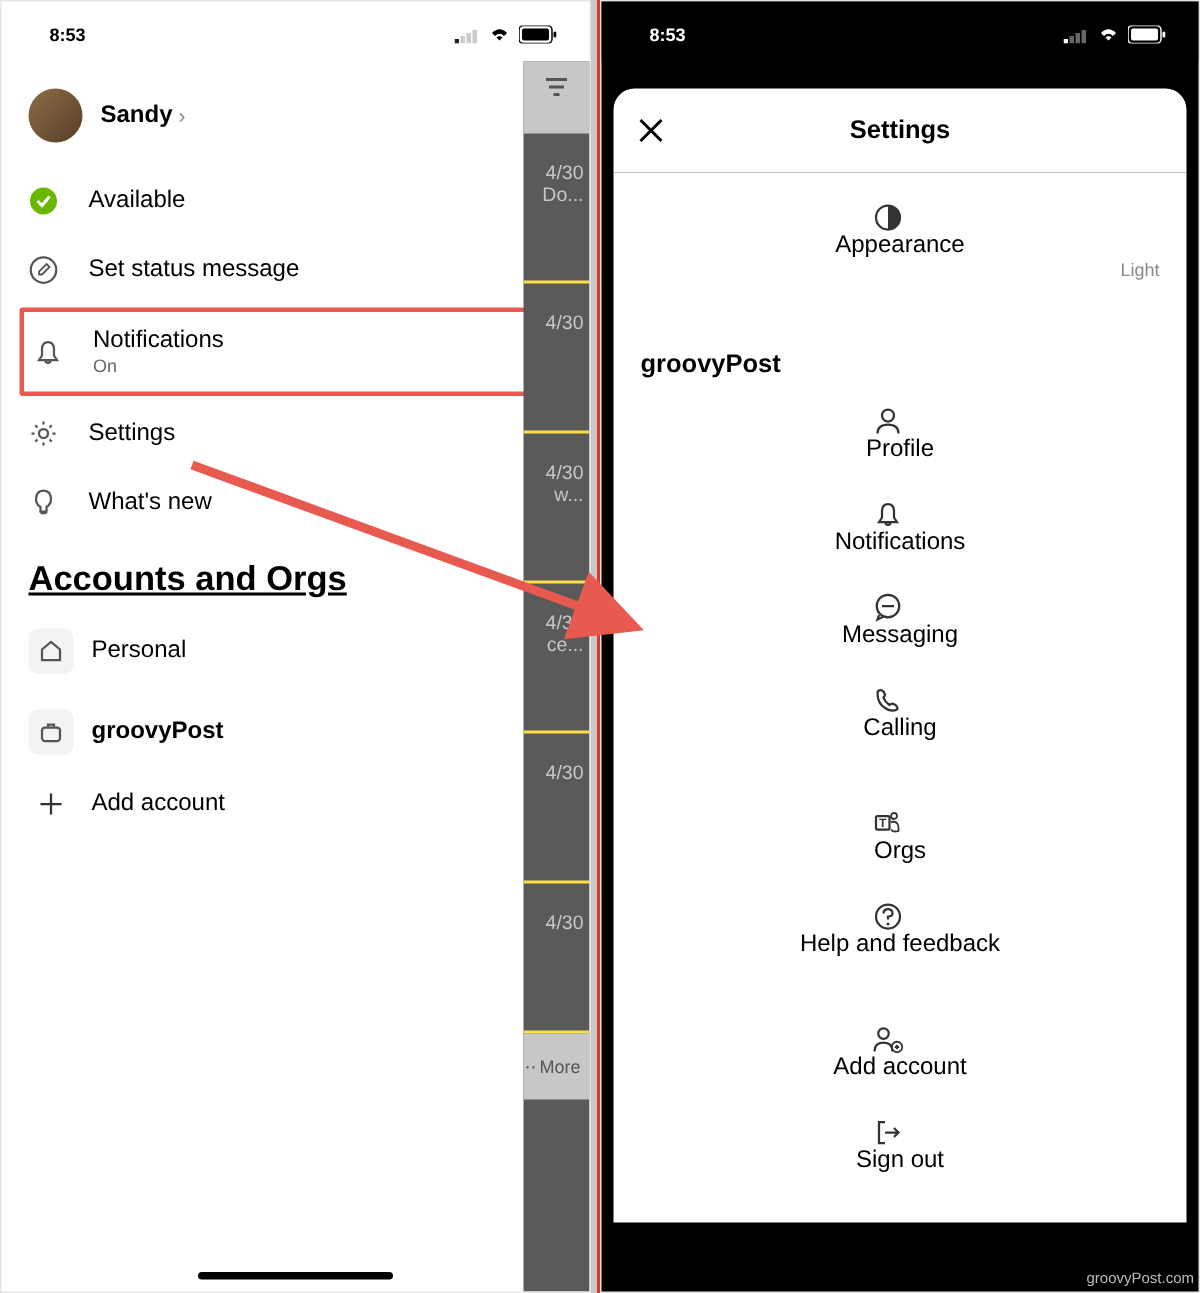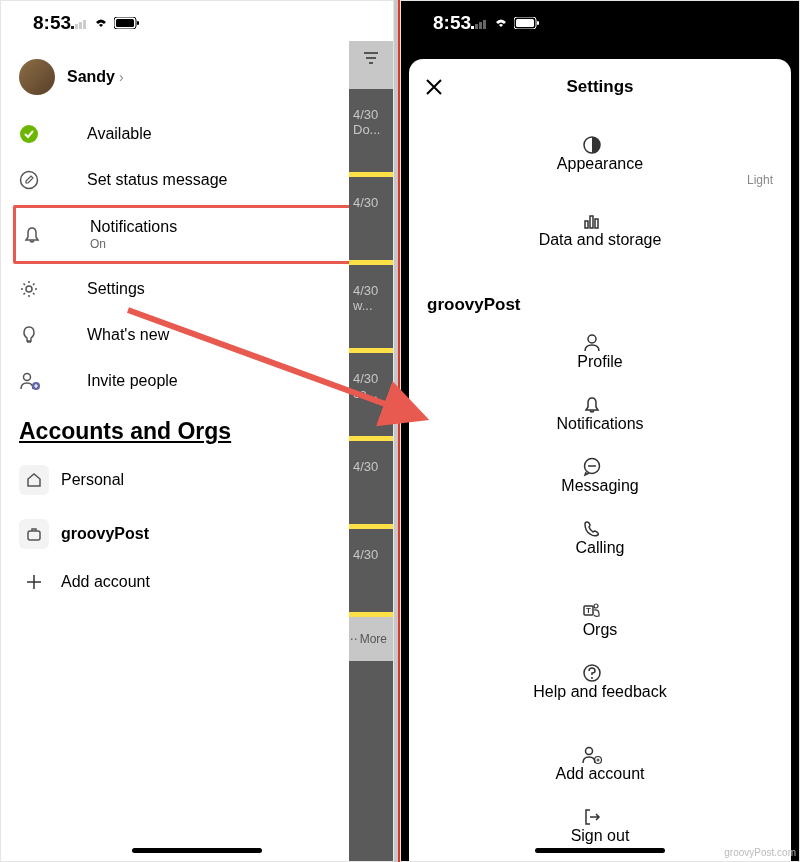--- a/index.html
+++ b/index.html
@@ -24,24 +24,24 @@
 .phone-sep::before {
   content:"";
   position:absolute;
   right:0; top:0; bottom:0; width:2px;
   background:#d93a2b;
 }
 .phone-right { width: 400px; }
 
 .status-bar {
   display: flex;
-  justify-content: flex-start;
+  justify-content: space-between;
   align-items: center;
   padding: 10px 22px 6px 32px;
-  font-size: 19px;
+  font-size: 12px;
   font-weight: 600;
   height: 40px;
 }
 .status-bar.dark { background: #000; color: #fff; }
 .status-icons { display: flex; align-items: center; gap: 5px; }
 
 .content-left { padding: 4px 0 0 0; }
 .profile-row {
   display: flex;
   align-items: center;
@@ -57,21 +57,20 @@
   flex-shrink: 0;
 }
 .profile-name { font-size: 16px; font-weight: 700; }
 
 .menu-item {
   display: flex;
   align-items: center;
   padding: 13px 18px;
   font-size: 16px;
   color: #000;
-  gap: 28px;
 }
 .menu-item .icon-wrap {
   width: 26px;
   display: flex;
   align-items: center;
   justify-content: flex-start;
   margin-right: 14px;
   flex-shrink: 0;
 }
 .menu-item .sub { font-size: 12px; color: #666; margin-top: 1px; }
@@ -116,22 +115,23 @@
   bottom: 0;
   width: 44px;
   background: #5a5a5a;
   color: #c7c7c7;
   font-size: 13px;
   overflow: hidden;
 }
 .right-gutter .gutter-top { height: 48px; background:#c7c7c7; display:flex; align-items:flex-start; justify-content:center; padding-top:10px;}
 .right-gutter .gutter-row {
   padding: 18px 4px 4px 4px;
-  height: 88px;
-  border-bottom: 5px solid #fde047;
+  height: 100px;
+  border-bottom: 2px solid #fde047;
+  text-align: right;
 }
 .right-gutter .gutter-bottom {
   height:44px;
   background:#c7c7c7;
   color:#555;
   font-size:12px;
   display:flex;
   align-items:center;
   justify-content:flex-end;
   padding-right:6px;
@@ -295,31 +295,20 @@
 
       <div class="menu-item">
         <span class="icon-wrap">
           <svg width="20" height="20" viewBox="0 0 20 20">
               <path d="M10 2 Q5 2 5 8 Q5 11 8 13 L8 16 L12 16 L12 13 Q15 11 15 8 Q15 2 10 2 Z M8 17 L12 17" fill="none" stroke="#555" stroke-width="1.5"></path>
             </svg>
         </span>
         <span>What's new</span>
       </div>
 
-      <div class="menu-item">
-        <span class="icon-wrap">
-          <svg width="22" height="20" viewBox="0 0 22 20">
-              <circle cx="8" cy="6" r="3.5" fill="none" stroke="#555" stroke-width="1.5"></circle>
-              <path d="M2 18 Q2 12 8 12 Q14 12 14 18" fill="none" stroke="#555" stroke-width="1.5"></path>
-              <circle cx="17" cy="15" r="4" fill="#6264a7"></circle>
-              <path d="M17 13 L17 17 M15 15 L19 15" stroke="#fff" stroke-width="1.2"></path>
-            </svg>
-        </span>
-        <span>Invite people</span>
-      </div>
 
       <div class="section-title">Accounts and Orgs</div>
 
       <div class="account-item">
         <span class="icon-box">
           <svg width="18" height="18" viewBox="0 0 18 18">
               <path d="M3 8 L9 3 L15 8 L15 15 L3 15 Z" fill="none" stroke="#555" stroke-width="1.5"></path>
             </svg>
         </span>
         <span>Personal</span>
@@ -406,30 +395,20 @@
         <span class="icon-wrap">
           <svg width="20" height="20" viewBox="0 0 20 20">
               <circle cx="10" cy="10" r="8" fill="none" stroke="#333" stroke-width="1.5"></circle>
               <path d="M10 2 A8 8 0 0 1 10 18 Z" fill="#333"></path>
             </svg>
         </span>
         <span>Appearance</span>
         <span class="value">Light</span>
       </div>
 
-      <div class="settings-item">
-        <span class="icon-wrap">
-          <svg width="20" height="20" viewBox="0 0 20 20">
-              <rect x="3" y="10" width="3" height="7" fill="none" stroke="#333" stroke-width="1.5"></rect>
-              <rect x="8" y="5" width="3" height="12" fill="none" stroke="#333" stroke-width="1.5"></rect>
-              <rect x="13" y="8" width="3" height="9" fill="none" stroke="#333" stroke-width="1.5"></rect>
-            </svg>
-        </span>
-        <span>Data and storage</span>
-      </div>
 
 
       <div class="settings-divider"></div>
 
       <div class="settings-section-title">groovyPost</div>
 
       <div class="settings-item">
         <span class="icon-wrap">
           <svg width="20" height="20" viewBox="0 0 20 20">
               <circle cx="10" cy="6" r="4" fill="none" stroke="#333" stroke-width="1.5"></circle>

